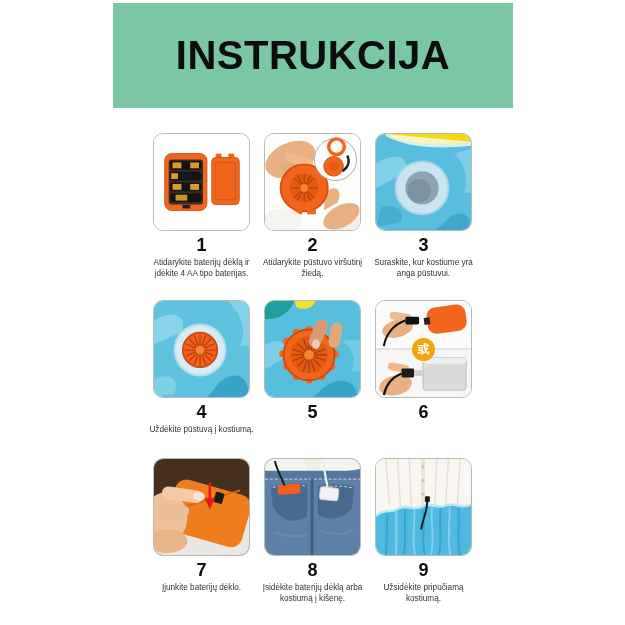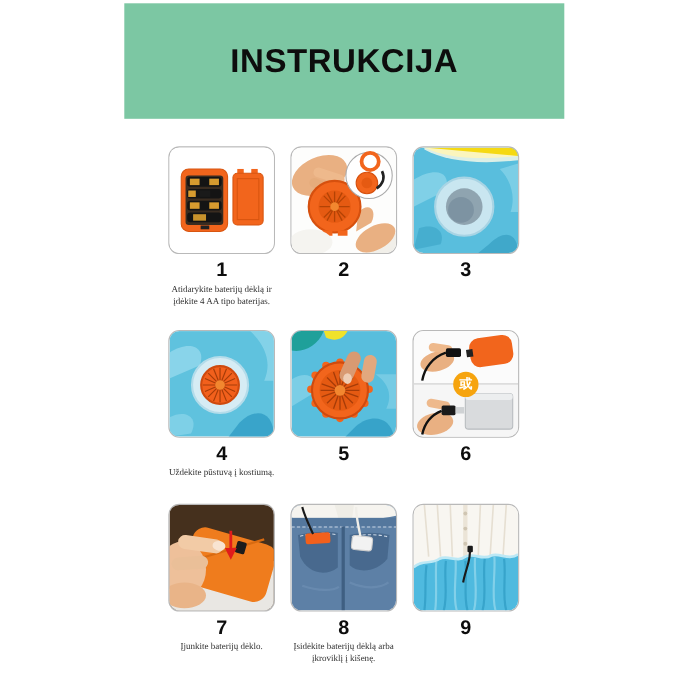--- a/index.html
+++ b/index.html
@@ -1,29 +1,29 @@
 <!DOCTYPE html>
 <html><head>
 <meta charset="utf-8">
 <style>
   html,body{margin:0;padding:0;background:#fff;}
   .page{position:relative;width:625px;height:625px;background:#ffffff;
         font-family:"Liberation Sans", sans-serif;overflow:hidden;}
   .header{position:absolute;left:113px;top:3px;width:400px;height:105px;
           background:#7cc7a3;display:flex;align-items:center;justify-content:center;}
-  .header h1{margin:0;font-size:30px;font-weight:700;color:#0d0d0d;letter-spacing:.5px;}
+  .header h1{margin:0;font-size:40px;font-weight:700;color:#0d0d0d;letter-spacing:.5px;}
   .grid{position:absolute;left:146px;top:133px;display:grid;
         grid-template-columns:111px 111px 111px;grid-template-rows:167px 158px auto;}
   .card{display:flex;flex-direction:column;align-items:center;}
   .thumb{position:relative;width:95px;height:96px;border:1px solid #b9b9b9;border-radius:10px;
          overflow:hidden;background:#fff;flex:0 0 auto;}
   .thumb svg{display:block;width:95px;height:96px;}
   .num{margin-top:5px;font-size:18px;font-weight:700;color:#0d0d0d;line-height:1;text-align:center;}
   .cap{margin-top:4px;width:126px;margin-left:-7.5px;margin-right:-7.5px;
-       font-size:8.2px;line-height:1.3;color:#333;text-align:center;white-space:pre-line;font-family:Liberation Serif, serif;}
+       font-size:8.2px;line-height:1.3;color:#333;text-align:center;white-space:pre-line;}
   .or-badge{position:absolute;left:50%;top:50%;width:23px;height:23px;margin:-11.5px 0 0 -11.5px;
             background:#f6a40e;border-radius:50%;color:#fff;font-size:12px;font-weight:700;
             display:flex;align-items:center;justify-content:center;line-height:1;}
 </style>
 </head>
 <body>
 
 <div class="page">
 
   <div class="header">
@@ -89,39 +89,43 @@
             <rect x="43" y="77" width="9" height="5" fill="#f2651c"></rect>
           <ellipse cx="18" cy="88" rx="20" ry="12" fill="#f5f4f0"></ellipse>
           <circle cx="72" cy="26" r="21.5" fill="#ffffff" stroke="#aaaaaa"></circle>
           <circle cx="73" cy="13" r="8" fill="none" stroke="#f2651c" stroke-width="3.5"></circle>
           <circle cx="70" cy="33" r="10" fill="#f2651c" stroke="#d6500e"></circle>
           <circle cx="70" cy="33" r="5" fill="#e55a12"></circle>
           <path d="M79 38 C 85 34 87 28 84 22" stroke="#222" stroke-width="2.5" fill="none"></path>
         </svg>
       </div>
       <div class="num">2</div>
+      <div class="cap">Atidarykite pūstuvo viršutinį
+žiedą.</div>
     </div>
 
     <div class="card">
       <div class="thumb">
         <svg viewBox="0 0 97 98">
           <rect width="97" height="98" fill="#59bedd"></rect>
           <path d="M0 30 C 20 18 35 22 30 40 L 0 55 Z" fill="#8ad4ea" opacity=".8"></path>
           <path d="M70 90 C 85 75 97 80 97 98 L 60 98 Z" fill="#3aa3c6" opacity=".8"></path>
           <path d="M80 20 C 90 30 95 45 90 60 L 97 60 L 97 15 Z" fill="#8ad4ea" opacity=".7"></path>
           <path d="M5 75 C 20 70 30 78 25 90 L 0 95 Z" fill="#3aa3c6" opacity=".6"></path>
           <path d="M10 0 L 97 0 L 97 8 C 60 12 30 10 10 0 Z" fill="#f5d912"></path>
           <path d="M10 0 L 97 8 L 97 12 C 60 16 30 13 10 2 Z" fill="#fdfbe8" opacity=".8"></path>
           <circle cx="47" cy="55" r="27" fill="#c9e6f0"></circle>
           <circle cx="47" cy="55" r="27" fill="none" stroke="#a8d4e4" stroke-width="2"></circle>
           <circle cx="47" cy="55" r="17" fill="#8fa4b0"></circle>
           <circle cx="44" cy="58" r="12" fill="#7d93a2"></circle>
         </svg>
       </div>
       <div class="num">3</div>
+      <div class="cap">Suraskite, kur kostiume yra
+anga pūstuvui.</div>
     </div>
 
     <div class="card">
       <div class="thumb">
         <svg viewBox="0 0 97 98">
           <rect width="97" height="98" fill="#5fc2de"></rect>
           <path d="M0 20 C 18 8 35 14 28 32 L 0 44 Z" fill="#93d8ec" opacity=".8"></path>
           <path d="M75 0 C 90 14 95 30 88 46 L 97 46 L 97 0 Z" fill="#93d8ec" opacity=".7"></path>
           <path d="M65 85 C 80 70 97 74 97 98 L 55 98 Z" fill="#2f9cc4" opacity=".8"></path>
           <path d="M0 80 C 15 72 28 80 20 95 L 0 98 Z" fill="#93d8ec" opacity=".6"></path>
@@ -253,21 +257,21 @@
           <path d="M54 28 C 66 25 80 25 91 28 L 89 50 C 80 62 62 64 54 56 Z" fill="#48698e"></path>
           <path d="M56 29.5 C 67 27 79 27 89 29.5" stroke="#cdd9e6" stroke-width="1" stroke-dasharray="3 2" fill="none"></path>
           <rect x="56" y="29" width="19" height="13" rx="3" transform="rotate(6 65 35)" fill="#f2f2f2" stroke="#cccccc"></rect>
           <path d="M64 29 C 62 20 60 10 60 2" stroke="#f0eee8" stroke-width="2.2" fill="none"></path>
           <path d="M10 75 C 25 80 38 80 44 76" stroke="#6d8fb4" stroke-width="2" fill="none" opacity=".7"></path>
           <path d="M54 72 C 68 78 82 78 90 72" stroke="#6d8fb4" stroke-width="2" fill="none" opacity=".7"></path>
         </svg>
       </div>
       <div class="num">8</div>
       <div class="cap">Įsidėkite baterijų dėklą arba
-įkroviklį į kišenę.</div>
+kostiumą į kišenę.</div>
     </div>
 
     <div class="card">
       <div class="thumb">
         <svg viewBox="0 0 97 98">
           <rect width="97" height="98" fill="#f8f6f1"></rect>
           <g stroke="#e6dfd2" stroke-width="1.5">
             <line x1="10" y1="0" x2="14" y2="48"></line>
               <line x1="22" y1="0" x2="25" y2="48"></line>
             <line x1="34" y1="0" x2="36" y2="48"></line>
@@ -292,16 +296,18 @@
             <path d="M21 53 C 20 68 22 84 20 98"></path>
               <path d="M39 51 C 40 68 36 84 40 98"></path>
             <path d="M57 49 C 56 66 60 84 56 98"></path>
               <path d="M75 48 C 76 66 72 84 76 98"></path>
           </g>
           <path d="M52 40 C 54 50 48 60 46 72" stroke="#1a1a1a" stroke-width="2" fill="none"></path>
           <rect x="50" y="38" width="5" height="6" rx="1" fill="#1a1a1a"></rect>
         </svg>
       </div>
       <div class="num">9</div>
+      <div class="cap">Užsidėkite pripučiamą
+kostiumą.</div>
     </div>
 
   </div>
 </div>
 
 </body></html>

